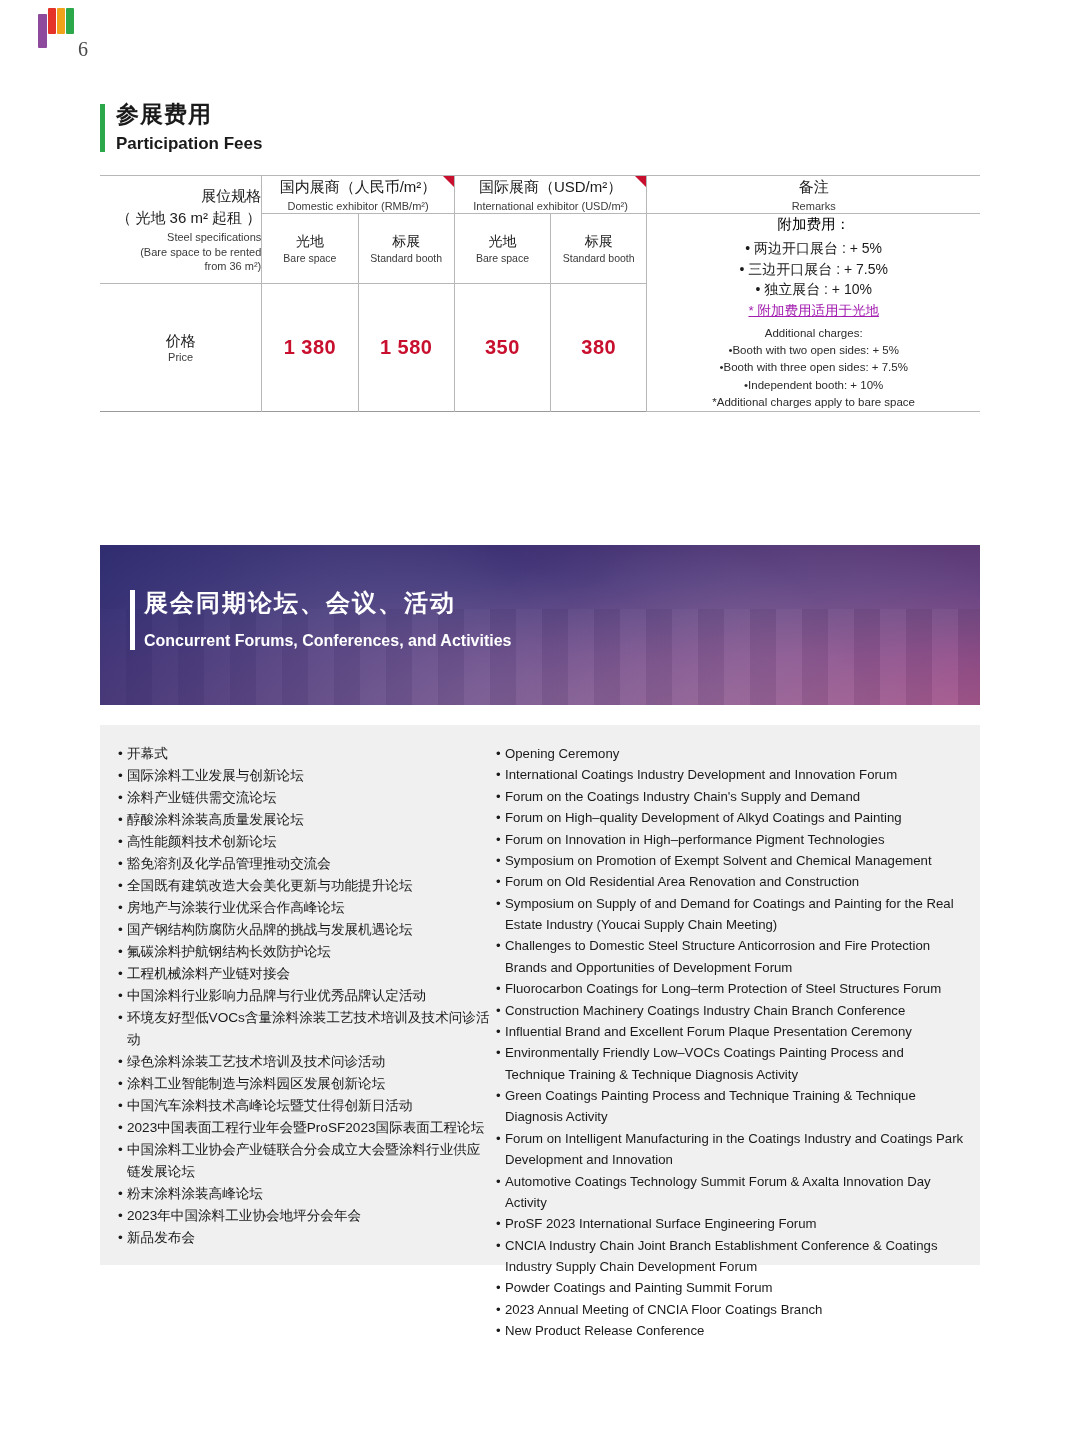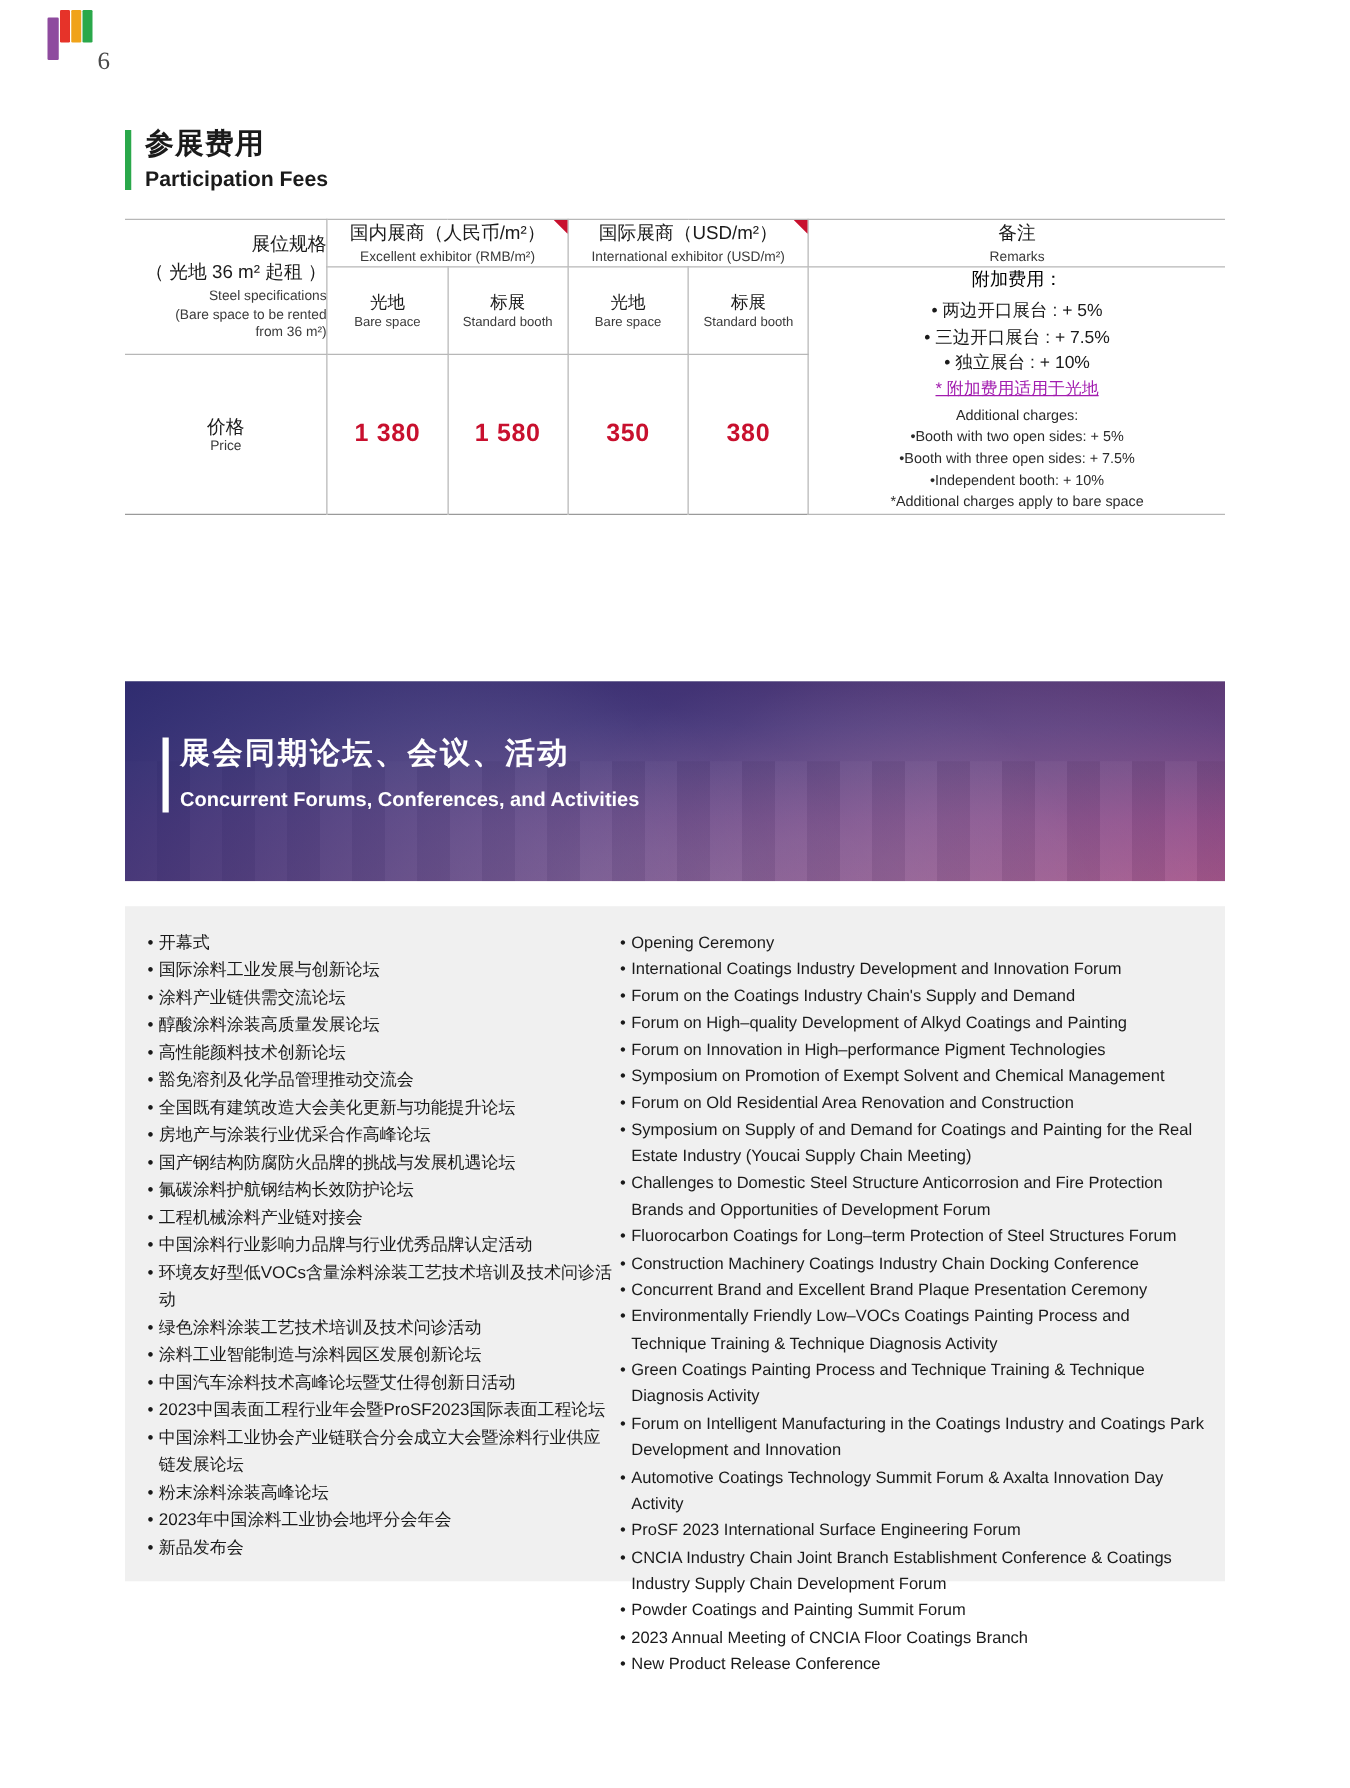--- a/index.html
+++ b/index.html
@@ -254,21 +254,21 @@
       <div class="hdr-cn">展位规格</div>
       <div class="hdr-cn">（ 光地 36 m² 起租 ）</div>
       <div class="hdr-en">Steel specifications</div>
       <div class="hdr-en">(Bare space to be rented</div>
       <div class="hdr-en">from 36 m²)</div>
     </td>
     <td class="cell-pad" colspan="2" style="width:190px;">
       <div class="corner-wrap">
         <div class="corner-tri"></div>
         <div class="hdr-cn">国内展商（人民币/m²）</div>
-        <div class="hdr-en">Excellent exhibitor (RMB/m²)</div>
+        <div class="hdr-en">Domestic exhibitor (RMB/m²)</div>
       </div>
     </td>
     <td class="cell-pad" colspan="2" style="width:190px;">
       <div class="corner-wrap">
         <div class="corner-tri"></div>
         <div class="hdr-cn">国际展商（USD/m²）</div>
         <div class="hdr-en">International exhibitor (USD/m²)</div>
       </div>
     </td>
     <td class="cell-pad no-right" rowspan="1" style="width:330px;">
@@ -461,25 +461,25 @@
         <div class="item">
           <span class="bullet">•</span>
           <span class="txt">Challenges to Domestic Steel Structure Anticorrosion and Fire Protection Brands and Opportunities of Development Forum</span>
         </div>
         <div class="item">
           <span class="bullet">•</span>
           <span class="txt">Fluorocarbon Coatings for Long–term Protection of Steel Structures Forum</span>
         </div>
         <div class="item">
           <span class="bullet">•</span>
-          <span class="txt">Construction Machinery Coatings Industry Chain Docking Conference</span>
-        </div>
-        <div class="item">
-          <span class="bullet">•</span>
-          <span class="txt">Concurrent Brand and Excellent Brand Plaque Presentation Ceremony</span>
+          <span class="txt">Construction Machinery Coatings Industry Chain Branch Conference</span>
+        </div>
+        <div class="item">
+          <span class="bullet">•</span>
+          <span class="txt">Influential Brand and Excellent Forum Plaque Presentation Ceremony</span>
         </div>
         <div class="item">
           <span class="bullet">•</span>
           <span class="txt">Environmentally Friendly Low–VOCs Coatings Painting Process and Technique Training &amp; Technique Diagnosis Activity</span>
         </div>
         <div class="item">
           <span class="bullet">•</span>
           <span class="txt">Green Coatings Painting Process and Technique Training &amp; Technique Diagnosis Activity</span>
         </div>
         <div class="item">

